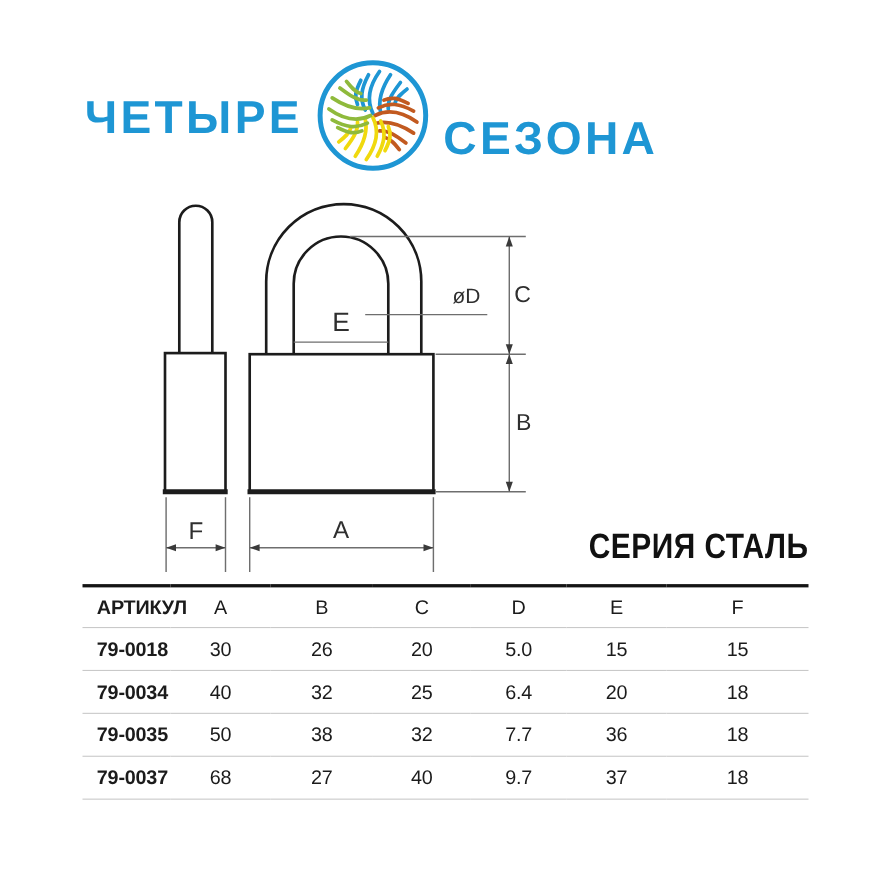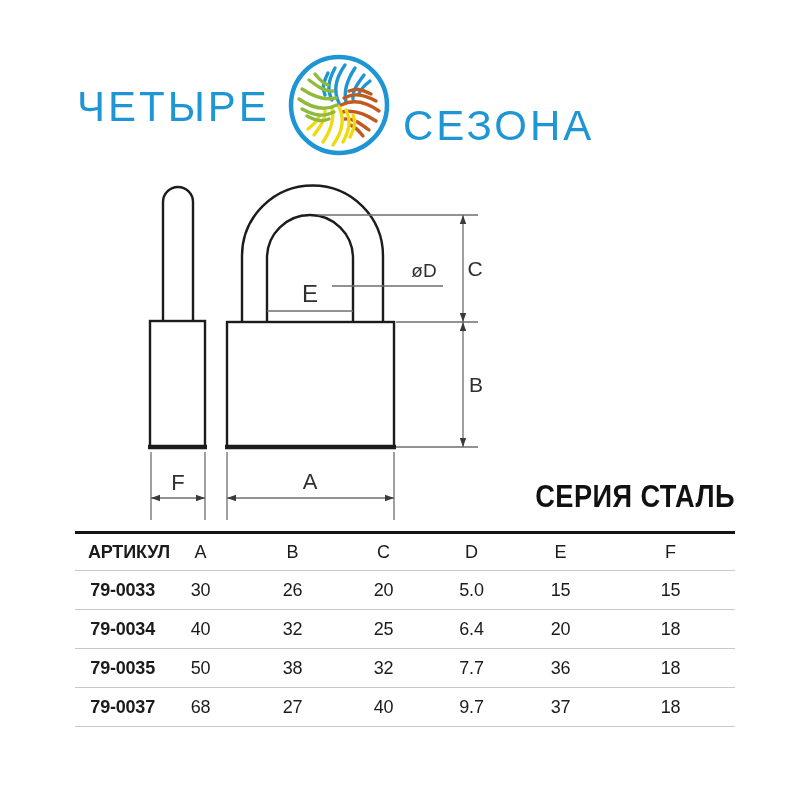--- a/index.html
+++ b/index.html
@@ -2,21 +2,21 @@
 <html style="--brand-blue: #1E96D4; --logo-green: #8FBA3C; --logo-orange: #C25A20; --logo-yellow: #F0D90E; --outline-black: #1c1c1c; --dim-gray: #6e6e6e;"><head>
 <meta charset="utf-8">
 <style>
   html,body{margin:0;padding:0;background:#ffffff;}
   .page{
     position:relative;width:800px;height:800px;background:#ffffff;overflow:hidden;
     font-family:"Liberation Sans", sans-serif;color:#1e1e1e;
   }
   
   .brand-word{
-    position:absolute;top:86px;line-height:1;font-size:42px;font-weight:400;
+    position:absolute;top:86px;line-height:1;font-size:42px;font-weight:700;
     letter-spacing:3px;color:var(--brand-blue);white-space:nowrap;
   }
   .brand-left{left:77px;}
   .brand-right{left:403px;margin-top:19px;}
   .logo{position:absolute;left:287px;top:53px;width:104px;height:104px;}
   
   .diagram-svg{position:absolute;left:0;top:0;width:800px;height:800px;}
   .dim-label{
     position:absolute;transform:translate(-50%,-50%);line-height:1;
     color:#2f2f2f;font-family:"Liberation Sans", sans-serif;white-space:nowrap;text-align:right;
@@ -38,21 +38,21 @@
     border-collapse:collapse;table-layout:fixed;
     border-top:3px solid #141414;
     font-family:"Liberation Sans", sans-serif;
   }
   .spec-table th,.spec-table td{
     border-bottom:1px solid #c9c9c9;padding:0;font-size:18px;letter-spacing:-0.2px;
     text-align:center;vertical-align:middle;color:#1b1b1b;font-weight:400;
   }
   .spec-table thead th{height:36px;}
   .spec-table tbody td{height:38px;}
-  .spec-table .art{text-align:right;padding-left:13px;font-weight:700;}
+  .spec-table .art{text-align:left;padding-left:13px;font-weight:700;}
 </style>
 </head>
 <body>
 
 <div class="page">
 
   <span class="brand-word brand-left">ЧЕТЫРЕ</span>
 
   <svg class="logo" viewBox="0 0 104 104" aria-hidden="true">
     <defs>
@@ -148,21 +148,21 @@
         <th>A</th>
         <th>B</th>
         <th>C</th>
         <th>D</th>
         <th>E</th>
         <th>F</th>
       </tr>
     </thead>
     <tbody>
     <tr>
-      <td class="art">79-0033</td>
+      <td class="art">79-0018</td>
       <td>30</td>
       <td>26</td>
       <td>20</td>
       <td>5.0</td>
       <td>15</td>
       <td>15</td>
     </tr>
 
     <tr>
       <td class="art">79-0034</td>

